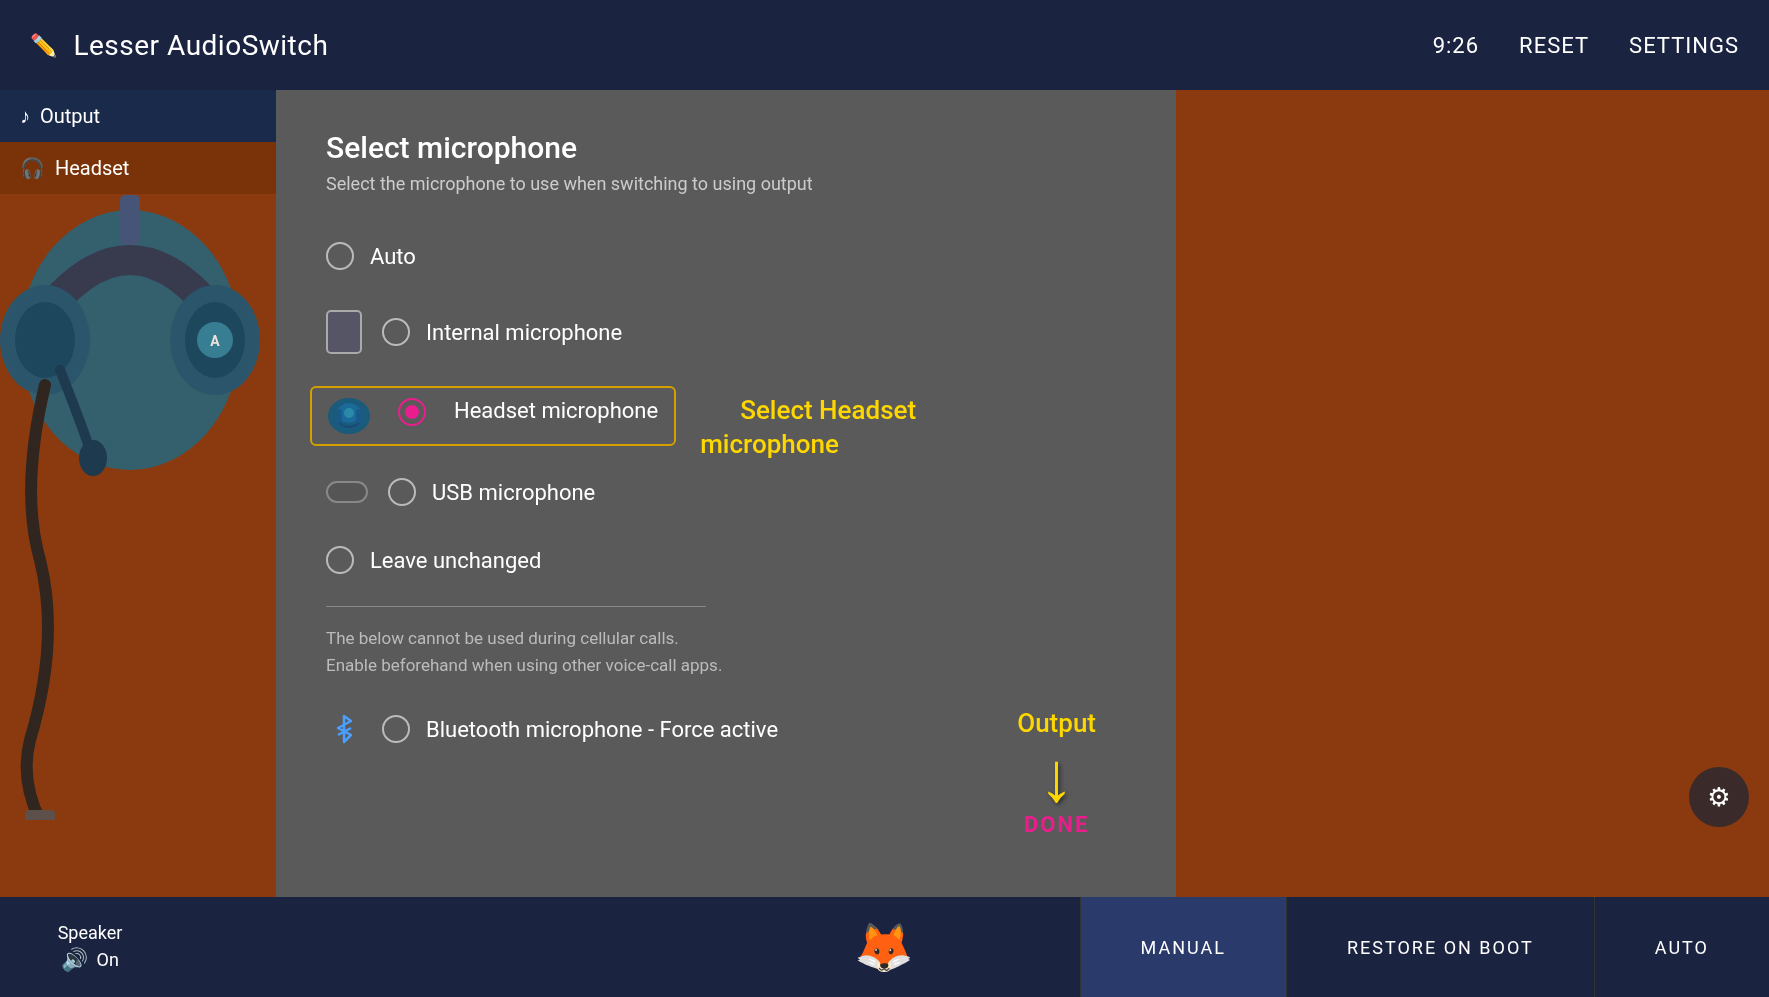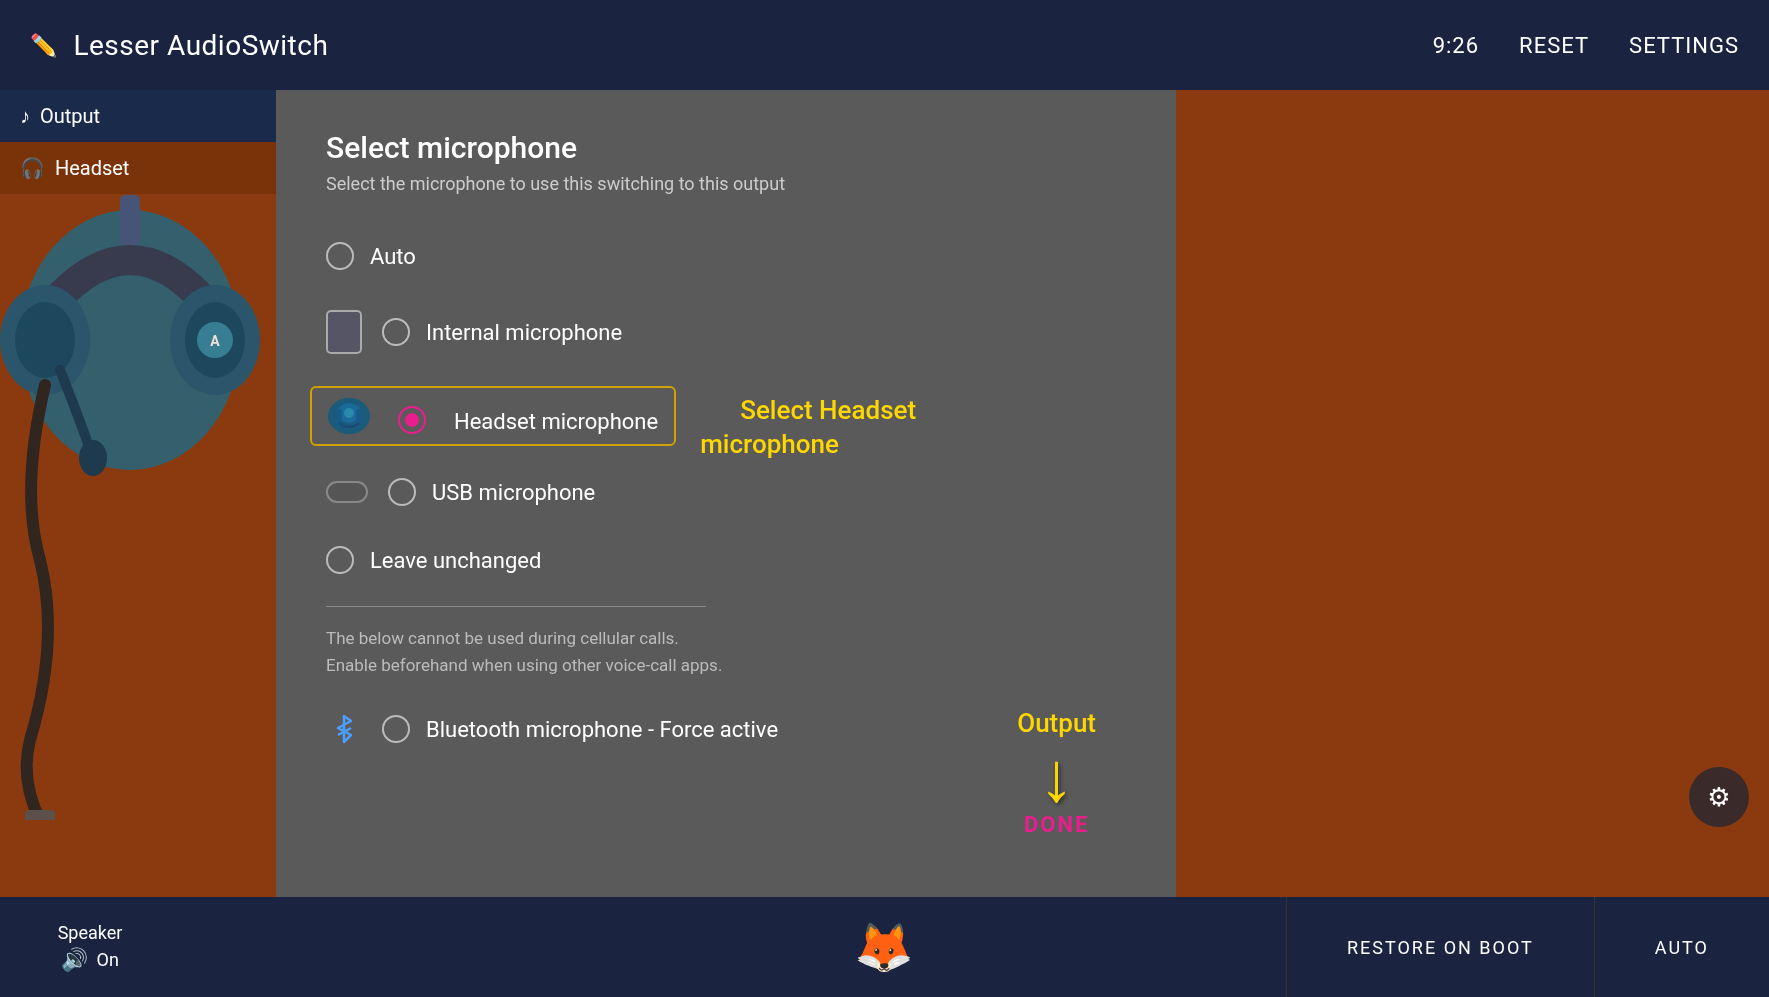--- a/index.html
+++ b/index.html
@@ -352,35 +352,35 @@
         <rect x="140" y="55" width="20" height="50" rx="5" fill="#3a5a8a"></rect>
 
         <circle cx="235" cy="200" r="18" fill="#2a8aaa"></circle>
         <text x="235" y="206" text-anchor="middle" fill="#fff" font-size="14" font-weight="bold">A</text>
       </svg>
     </div>
   </div>
 
   <div class="dialog">
     <div class="dialog-title">Select microphone</div>
-    <div class="dialog-subtitle">Select the microphone to use this switching to this output</div>
+    <div class="dialog-subtitle">Select the microphone to use when switching to using output</div>
 
     <div class="option-row">
       <div class="radio-outer"></div>
       <span class="option-label">Auto</span>
     </div>
 
     <div class="option-row" style="display:flex;align-items:center;">
       <div style="width:36px;height:44px;background:#556;border:2px solid #aaa;border-radius:5px;flex-shrink:0;"></div>
       <div class="radio-outer" style="margin-left:4px;"></div>
       <span class="option-label">Internal microphone</span>
     </div>
 
     <div style="display:flex;align-items:center;gap:20px;">
-      <div class="option-row highlighted" style="display:flex;align-items:flex-end;gap:28px;flex:0 0 auto;">
+      <div class="option-row highlighted" style="display:flex;align-items:flex-start;gap:28px;flex:0 0 auto;">
         <div style="width:42px;height:36px;background:#1a5a7a;border-radius:50% 50% 50% 50%;display:flex;align-items:center;justify-content:center;">
           <svg width="36" height="30" viewBox="0 0 36 30">
               <ellipse cx="18" cy="12" rx="12" ry="10" fill="#1a6a9a"></ellipse>
               <rect x="6" y="8" width="5" height="16" rx="2" fill="#1a5a8a"></rect>
               <rect x="25" y="8" width="5" height="16" rx="2" fill="#1a5a8a"></rect>
               <path d="M8 22 Q18 30 28 22" stroke="#1a4a7a" stroke-width="2" fill="none"></path>
               <circle cx="18" cy="12" r="5" fill="#2a8aaa"></circle>
             </svg>
         </div>
         <div class="radio-outer" style="border-color:#e91e8c;">
@@ -442,20 +442,23 @@
     <span class="speaker-label">Speaker</span>
     <div class="speaker-status">
       <span class="speaker-icon">🔊</span>
       <span>On</span>
     </div>
   </div>
 
   <div class="cat-icon">🦊</div>
 
   <div class="bottom-buttons">
+    <div class="bottom-btn active">
+      <span>MANUAL</span>
+    </div>
     <div class="bottom-btn inactive">
       <span>RESTORE ON BOOT</span>
     </div>
     <div class="bottom-btn inactive">
       <span>AUTO</span>
     </div>
   </div>
 </div>
 
 </body></html>

